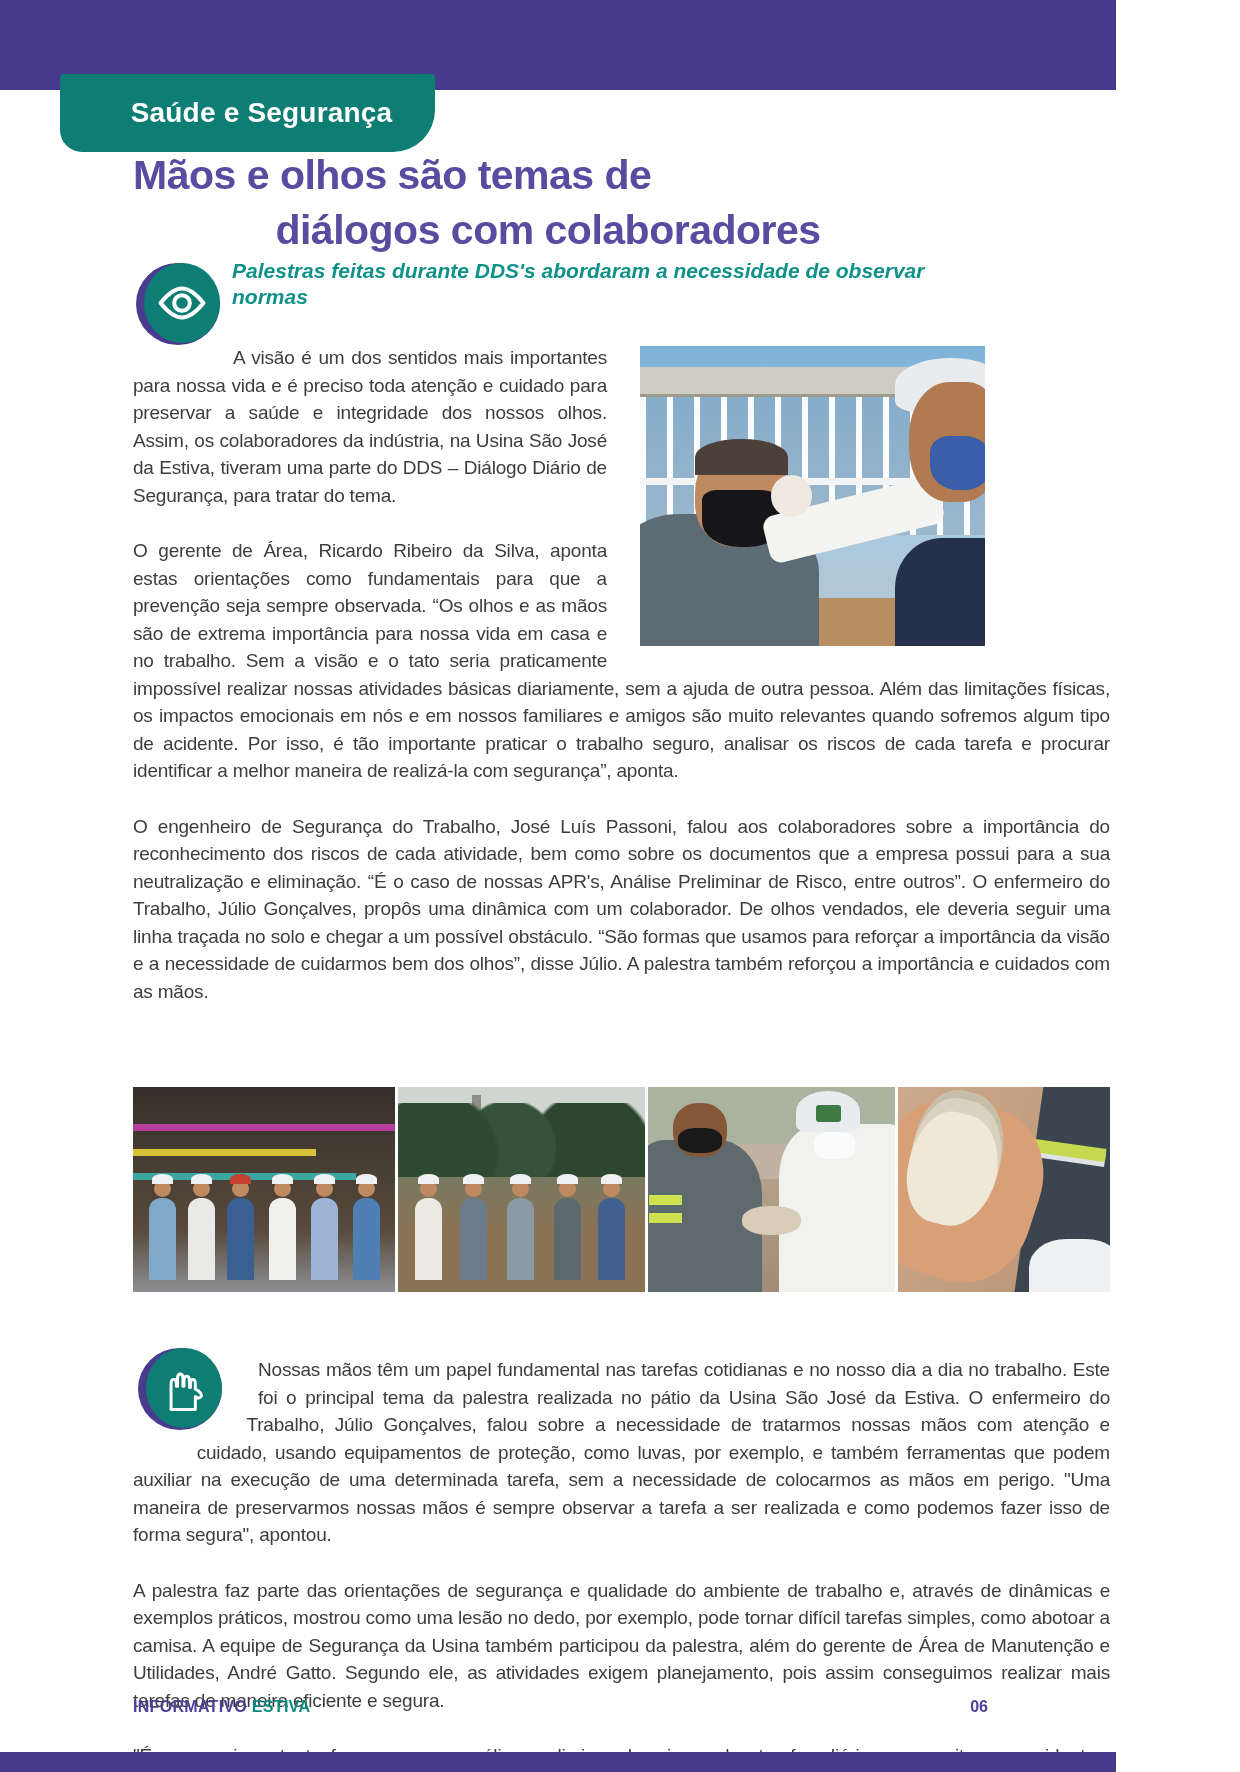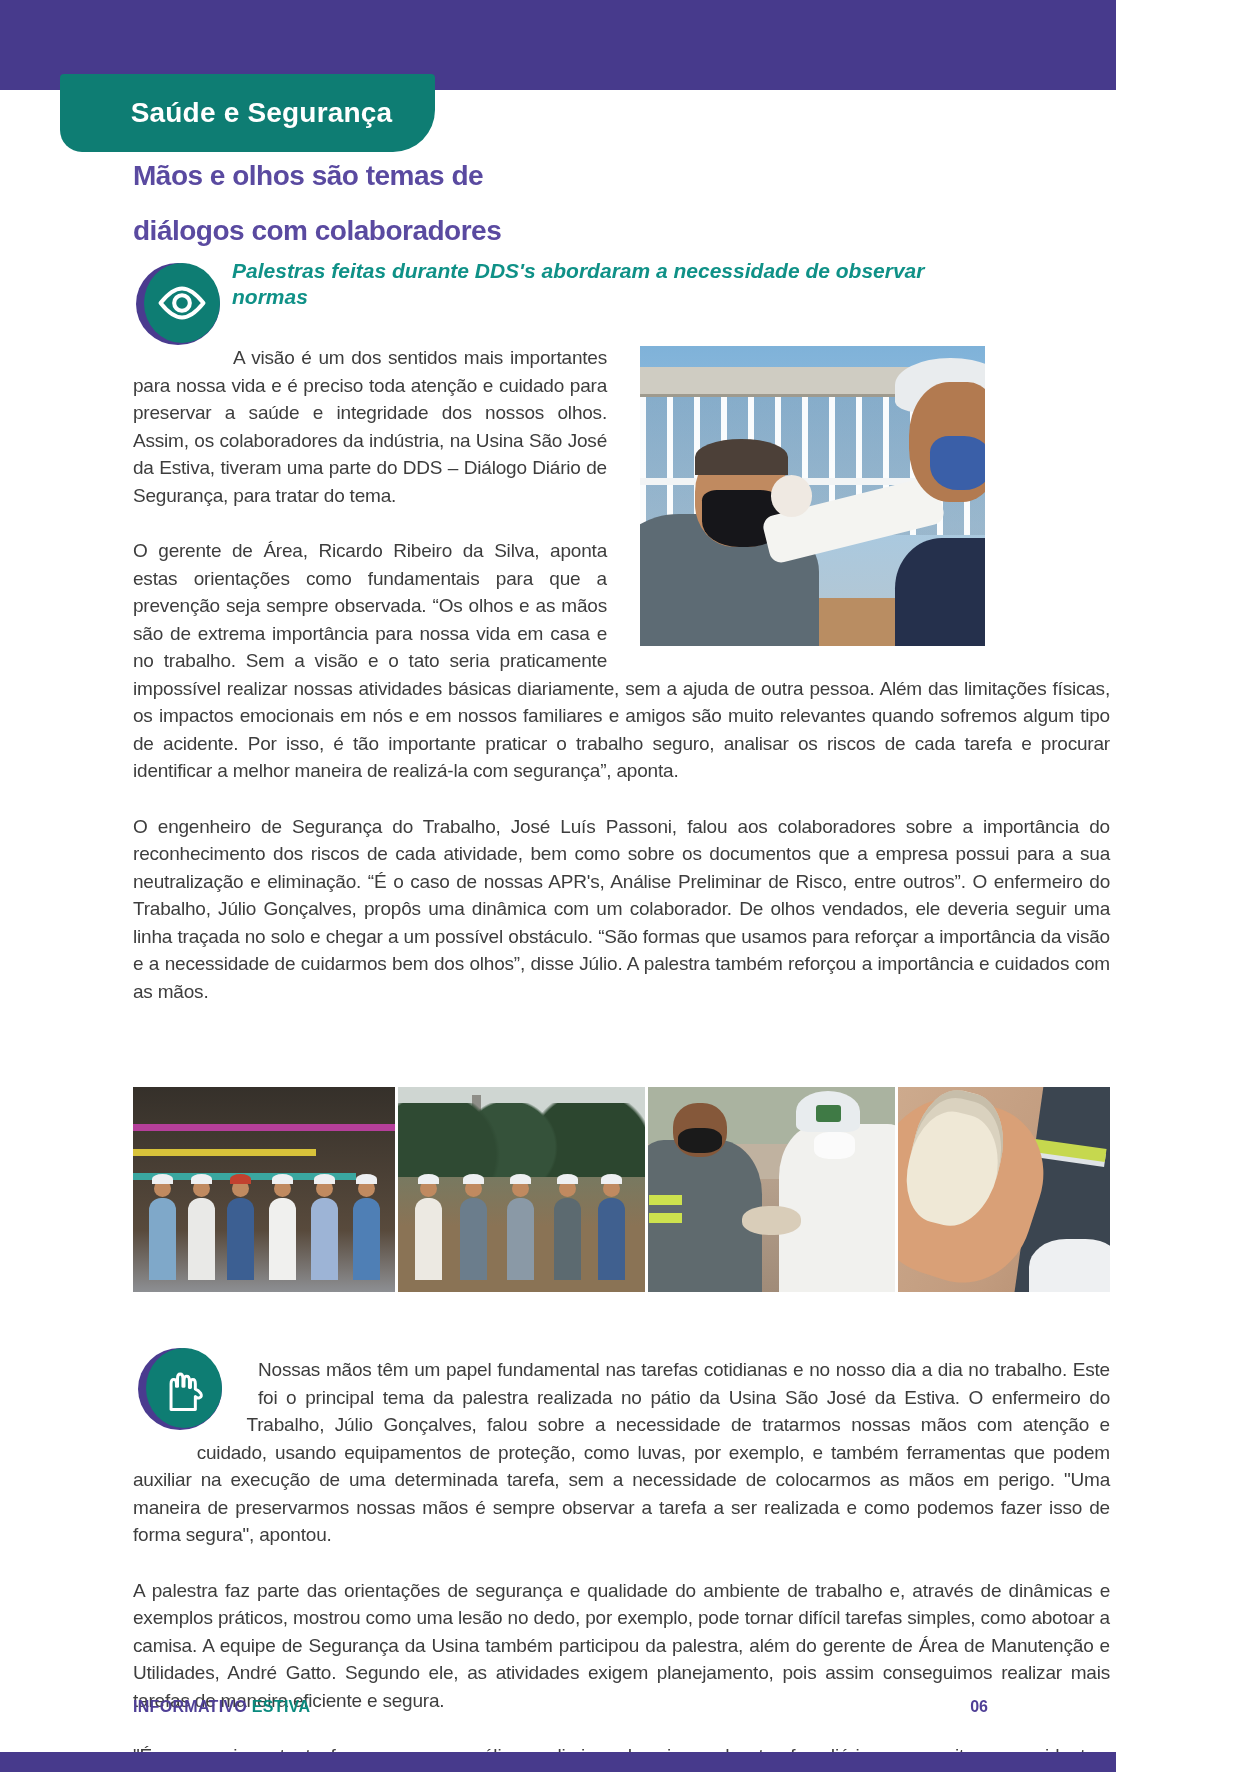--- a/index.html
+++ b/index.html
@@ -4,23 +4,23 @@
 <style>
   html,body{margin:0;padding:0;background:#ffffff;}
   .page{position:relative;width:1116px;height:1772px;background:#ffffff;overflow:hidden;
         font-family:"Liberation Sans",sans-serif;color:#3d3d3d;}
   
   .top-bar{position:absolute;left:0;top:0;width:1240px;height:90px;background:#473a8c;}
   .badge{position:absolute;left:60px;top:74px;width:375px;height:78px;background:#0e7d73;
          border-radius:4px 4px 42px 22px;display:flex;align-items:center;justify-content:center;}
   .badge span{color:#ffffff;font-size:28px;font-weight:bold;letter-spacing:.2px;padding-left:28px;}
   .title{margin:0;position:absolute;left:133px;top:148px;width:830px;line-height:55px;
-         font-size:28px;font-weight:bold;color:#5a4aa0;letter-spacing:-.5px;}
+         font-size:41px;font-weight:bold;color:#5a4aa0;letter-spacing:-.5px;}
   .title .l1{display:block;text-align:left;}
-  .title .l2{display:block;text-align:left;}
+  .title .l2{display:block;text-align:center;}
   .subtitle{position:absolute;left:232px;top:258px;width:742px;text-align:left;
             font-size:21px;font-style:italic;color:#0f9187;line-height:26px;font-weight:bold;}
   
   .round-icon{position:absolute;border-radius:50%;background:#4a3b8f;}
   .round-icon .inner{position:absolute;left:8px;top:0;border-radius:50%;background:#0e7d73;
                      display:flex;align-items:center;justify-content:center;}
   .eye-wrap{left:136px;top:263px;width:84px;height:82px;z-index:5;}
   .eye-wrap .inner{width:76px;height:80px;}
   .hand-wrap{left:5px;top:-8px;width:84px;height:82px;z-index:5;}
   .hand-wrap .inner{width:76px;height:80px;}

